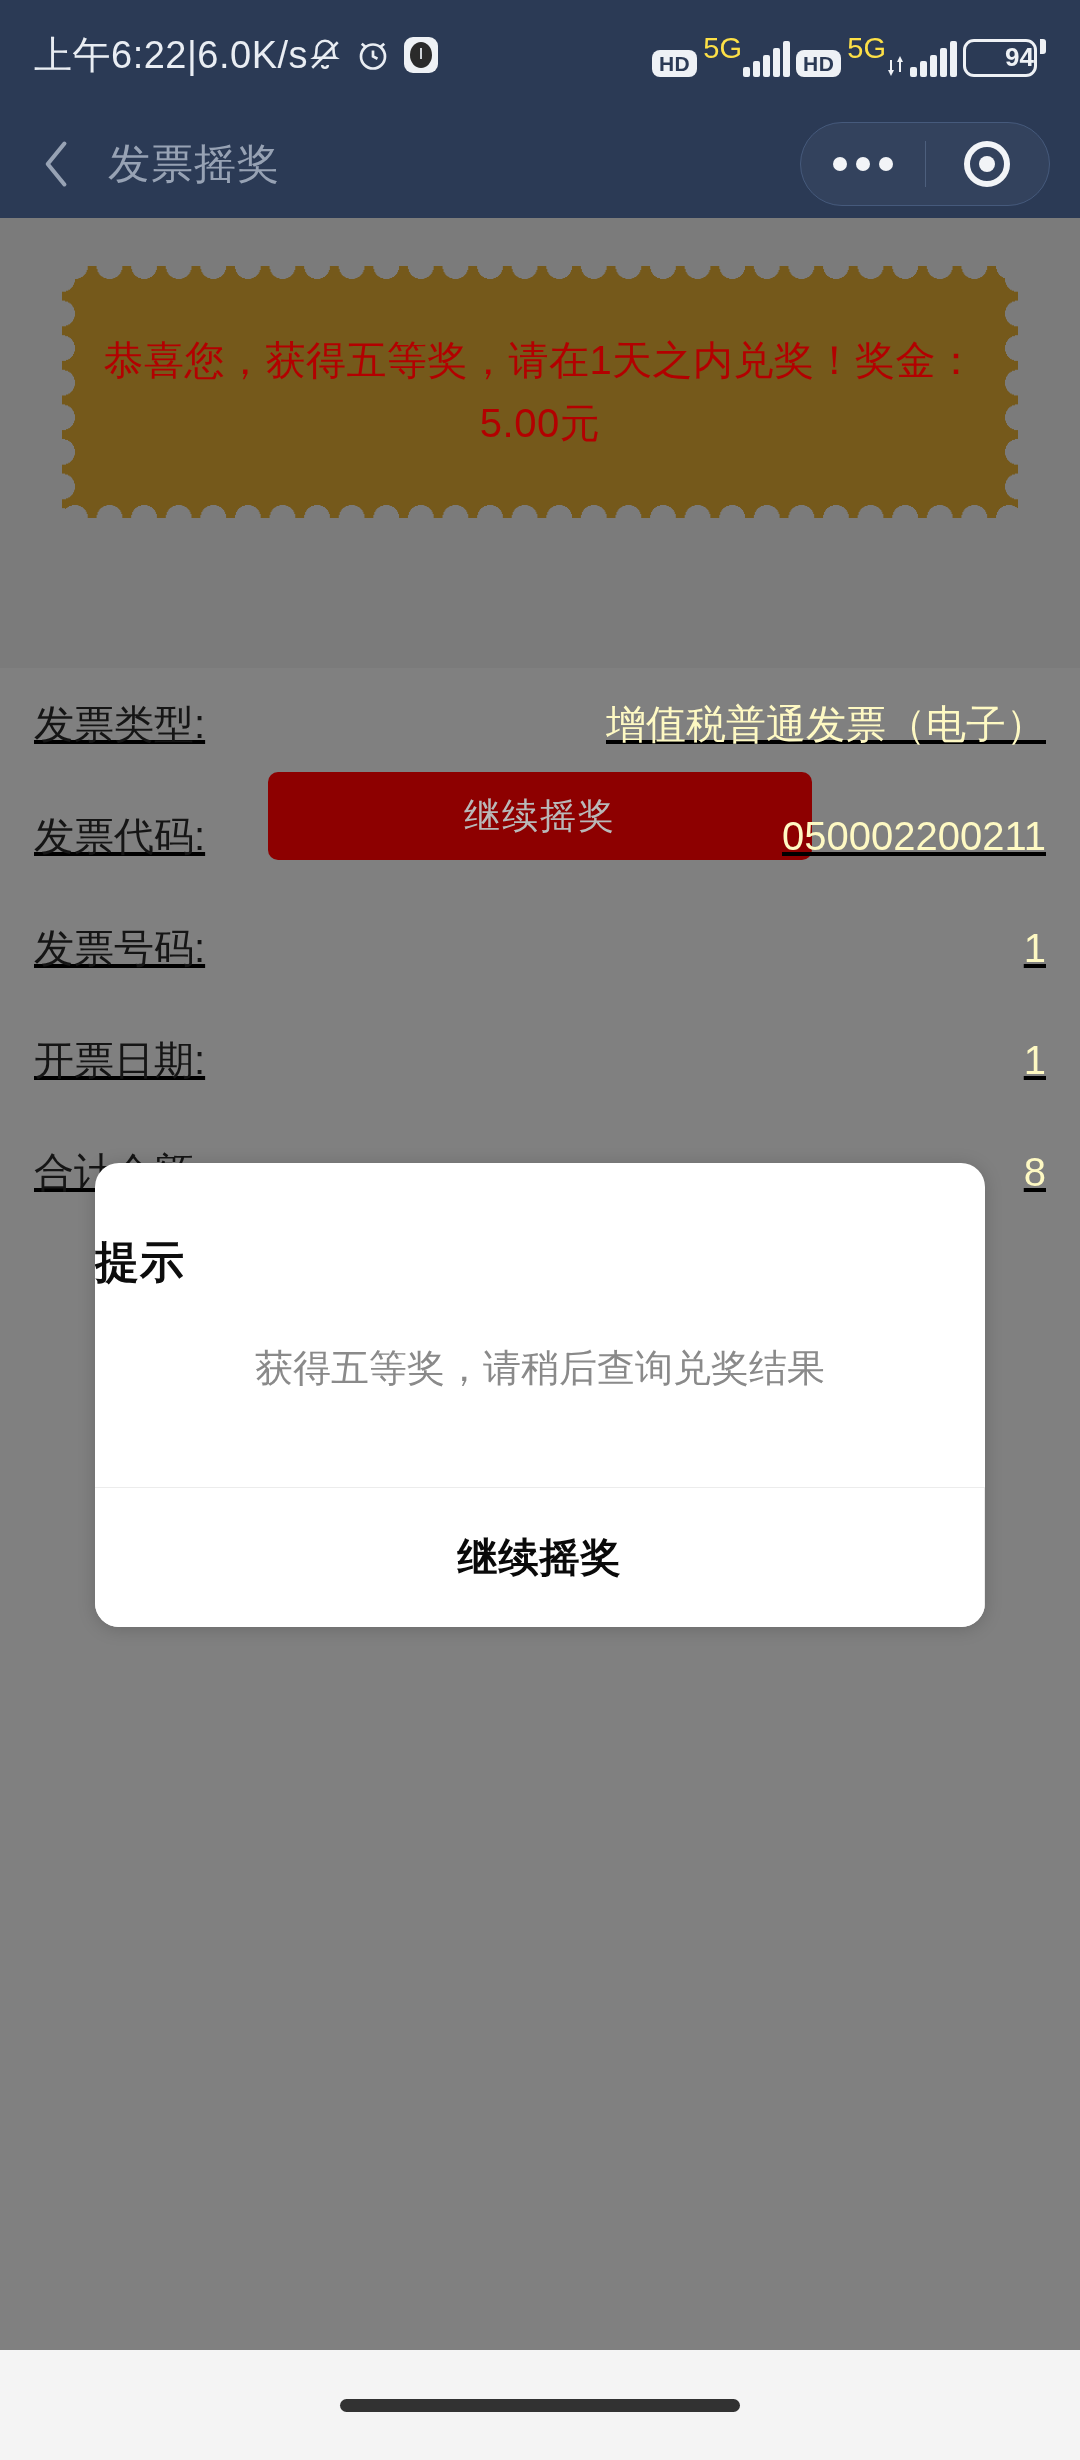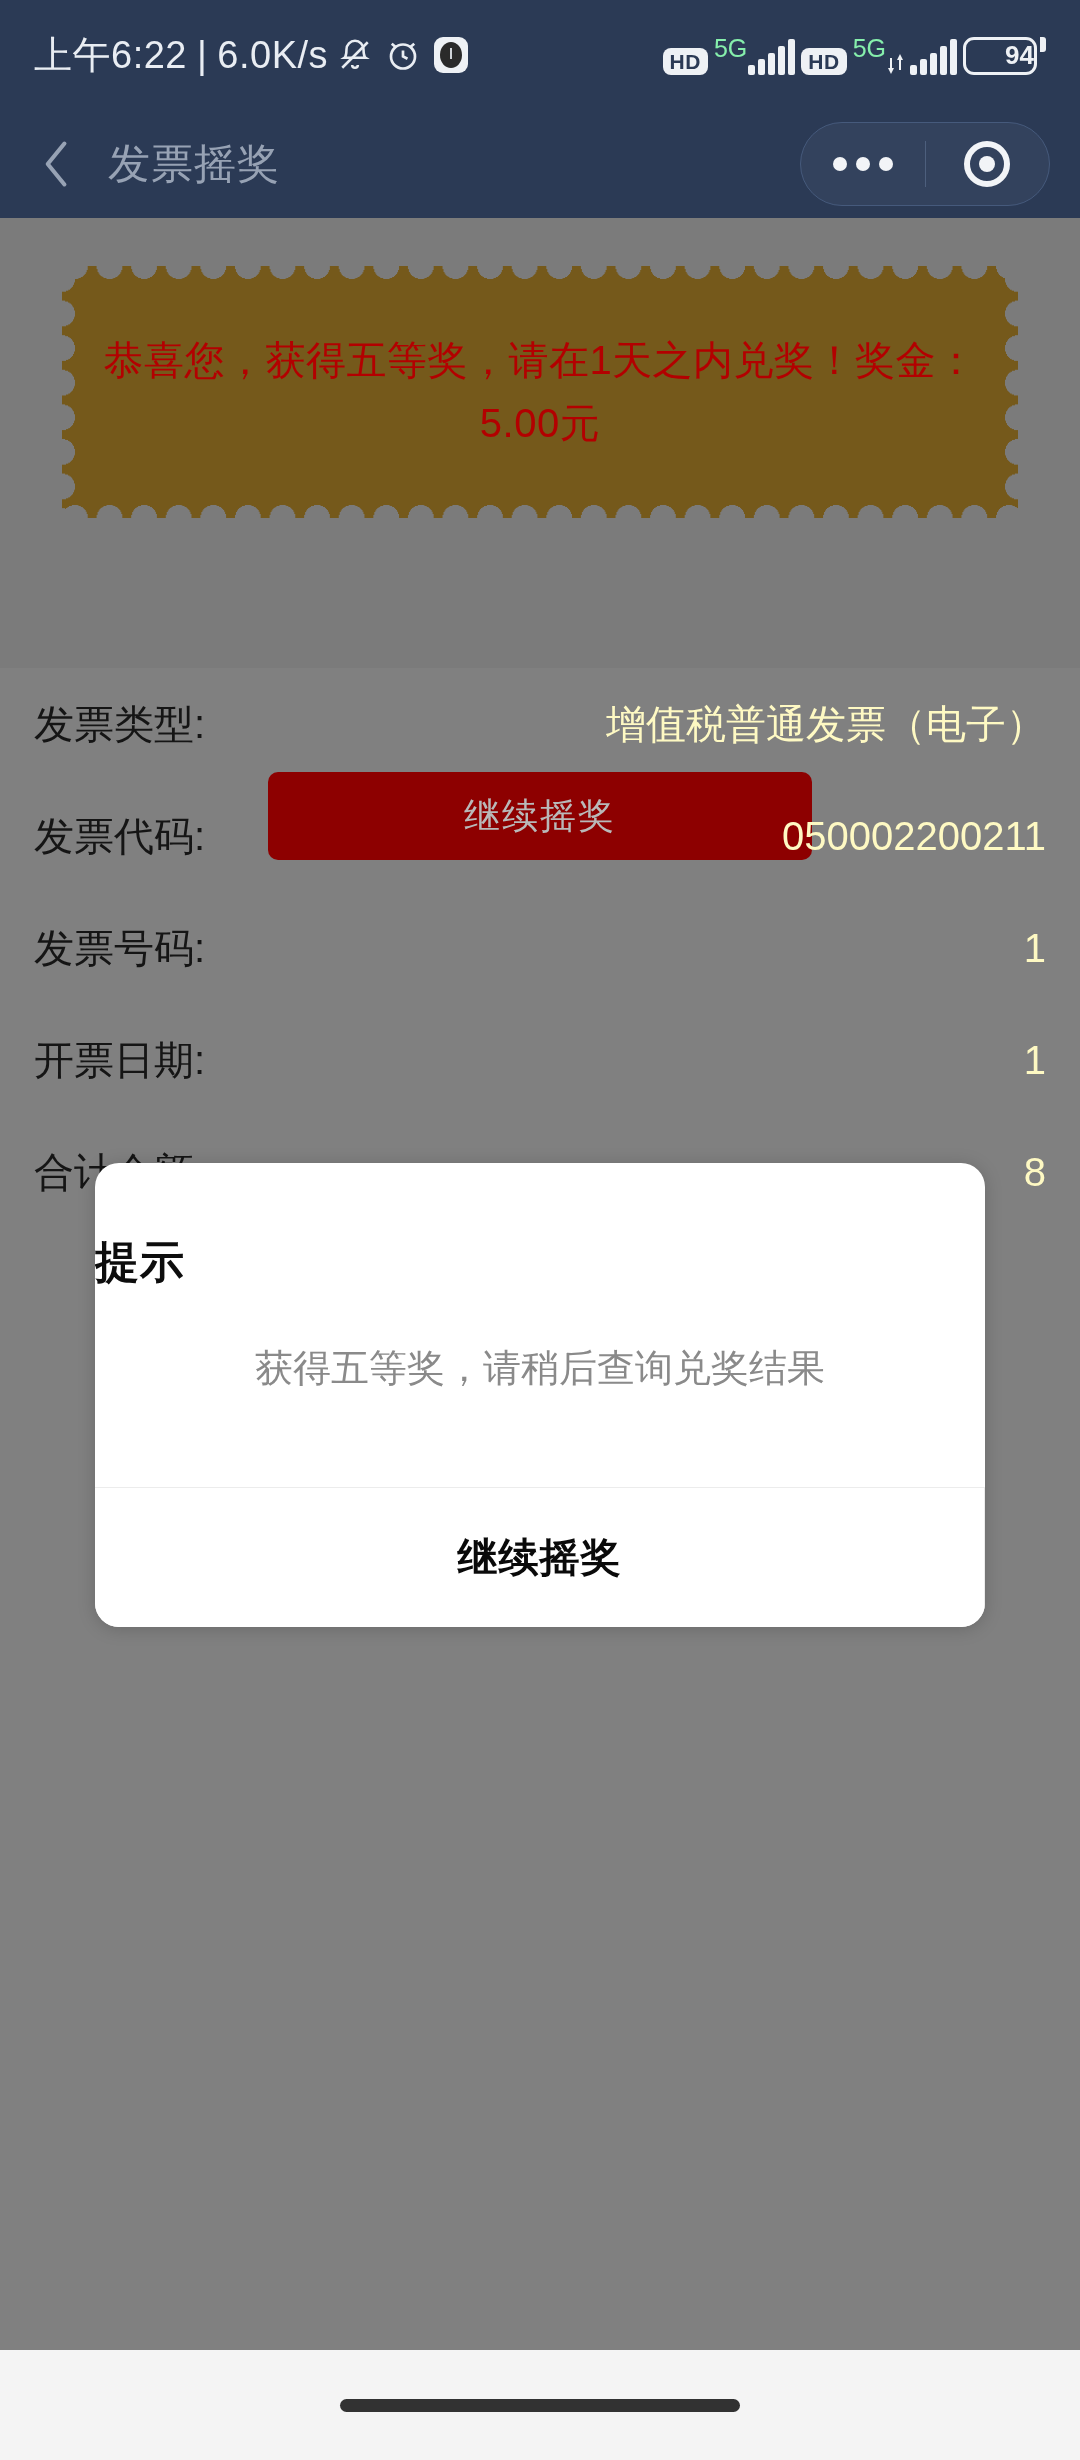--- a/index.html
+++ b/index.html
@@ -10,21 +10,21 @@
   }
 
   #screen { position:relative; width:1080px; height:2460px; background:#f4f4f4; }
 
   
   .statusbar{
     position:absolute; left:0; top:0; width:1080px; height:110px;
     background:#2b3a55; display:flex; align-items:center;
     justify-content:space-between; padding:0 34px;
   }
-  .sb-left{ display:flex; align-items:center; gap:10px; color:#e9edf3; }
+  .sb-left{ display:flex; align-items:center; color:#e9edf3; }
   .sb-time{ font-size:38px; letter-spacing:.5px; white-space:nowrap; }
   .sb-icons{ display:flex; align-items:center; gap:13px; }
   .sb-right{ display:flex; align-items:flex-end; gap:6px; }
 
   .ic{ display:inline-block; position:relative; }
 
   
   .bell-mute{ width:34px; height:36px; }
   
   .alarm{ width:36px; height:36px; }
@@ -35,21 +35,21 @@
   }
   .appdot i{ width:22px; height:26px; border-radius:50%; background:#2a2a2a; display:block; position:relative;}
   .appdot i:after{ content:""; position:absolute; left:50%; top:6px; width:2px; height:11px;
                    background:#cfd3d8; transform:translateX(-50%); }
 
   .hd-badge{
     background:#eef1f5; color:#2b3a55; font-size:21px; font-weight:bold;
     border-radius:8px; padding:3px 7px; line-height:1; letter-spacing:.5px;
   }
   .net{ display:flex; align-items:flex-end; gap:3px; }
-  .net .g{ color:#86efac; font-size:25px; line-height:1; margin-bottom:14px; margin-right:-2px;}
+  .net .g{ color:#fde047; font-size:29px; line-height:1; margin-bottom:14px; margin-right:-2px;}
   .bars{ display:flex; align-items:flex-end; gap:3px; height:36px; }
   .bars b{ display:block; width:7px; background:#eef1f5; border-radius:2px; }
   .bars b:nth-child(1){ height:10px; }
   .bars b:nth-child(2){ height:16px; }
   .bars b:nth-child(3){ height:22px; }
   .bars b:nth-child(4){ height:29px; }
   .bars b:nth-child(5){ height:36px; }
   .updown{ display:flex; align-items:flex-end; gap:2px; margin-right:2px; margin-bottom:1px; }
   .updown svg{ display:block; }
 
@@ -132,21 +132,21 @@
     position:absolute; left:268px; top:554px; width:544px; height:88px;
     background:#8d0000; border:none; border-radius:10px;
     color:#b9b9b9; font-size:36px; letter-spacing:2px;
     font-family:"Liberation Sans","DejaVu Sans",sans-serif;
   }
 
   
   .rows{ position:absolute; left:0; top:450px; width:1080px; }
   .row{
     display:flex; align-items:center; justify-content:space-between;
-    padding:0 34px; height:112px;
+    padding:0 34px; height:112px;text-decoration:underline;
   }
   .row .k{ color:#151515; font-size:40px; white-space:nowrap; }
   .row .v{ color:#fef9c3; font-size:40px; white-space:nowrap; text-align:right; }
 
   
   .scrim{ position:absolute; inset:0; background:transparent; }
   .dialog{
     position:absolute; left:95px; top:945px; width:890px;
     background:#ffffff; border-radius:24px; overflow:hidden;
     box-shadow:0 2px 18px rgba(0,0,0,.18);

